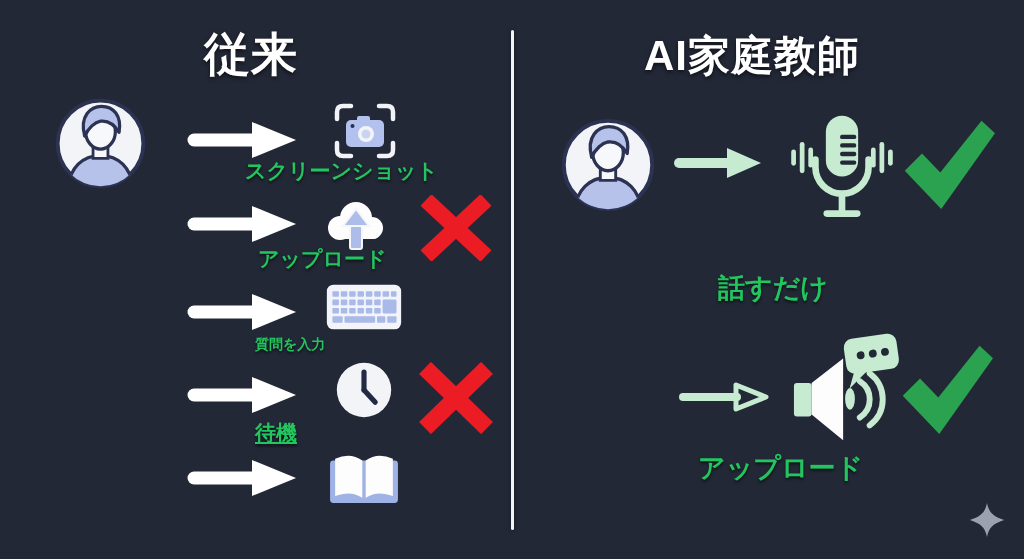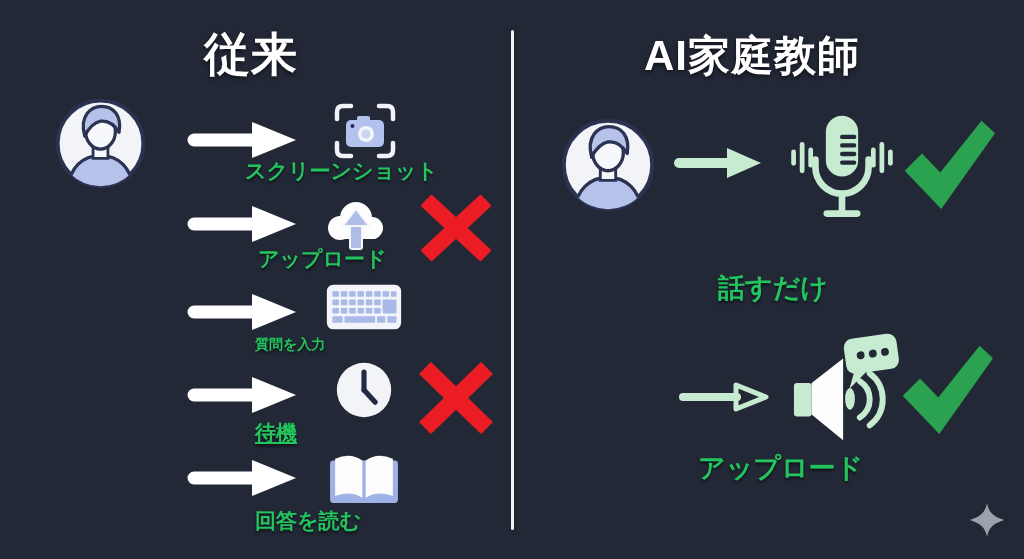--- a/index.html
+++ b/index.html
@@ -163,21 +163,20 @@
       <polygon points="66,2 110,20 66,38" fill="#fff"></polygon>
     </svg>
   </div>
   <div class="abs" style="left:323px;top:452px;">
     <svg width="82" height="56" viewBox="0 0 84 66">
       <path d="M6,10 H78 Q82,10 82,14 V56 Q82,60 78,60 H6 Q2,60 2,56 V14 Q2,10 6,10 Z" fill="#9fb2e6"></path>
       <path d="M8,8 Q26,0 40,10 V54 Q26,45 8,52 Z" fill="#fdfdfe"></path>
       <path d="M76,8 Q58,0 44,10 V54 Q58,45 76,52 Z" fill="#fdfdfe"></path>
     </svg>
   </div>
-  <div class="abs label" style="left:255px;top:507px;width:220px;font-size:21px;">回答を読む</div>
 
   <div class="abs divider" style="left:511px;top:30px;height:500px;"></div>
 
   <div class="abs title" style="left:592px;top:28px;width:320px;font-size:42px;">AI家庭教師</div>
 
   <div class="abs" style="left:560px;top:117px;">
     <svg width="96" height="96" viewBox="0 0 100 100">
       <defs>
           <clipPath id="av2">
             <circle cx="50" cy="50" r="46"></circle>

